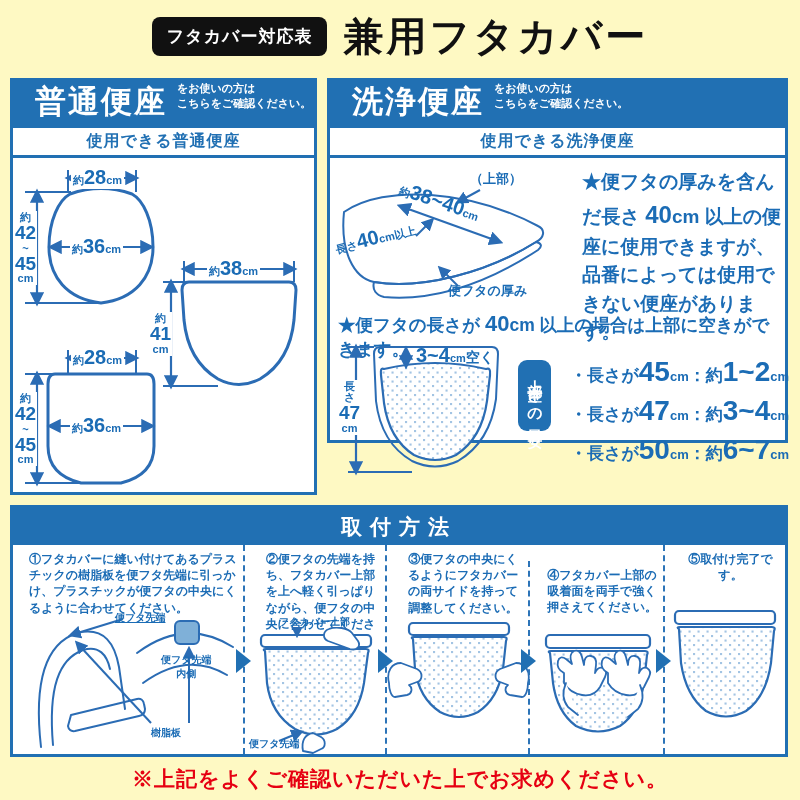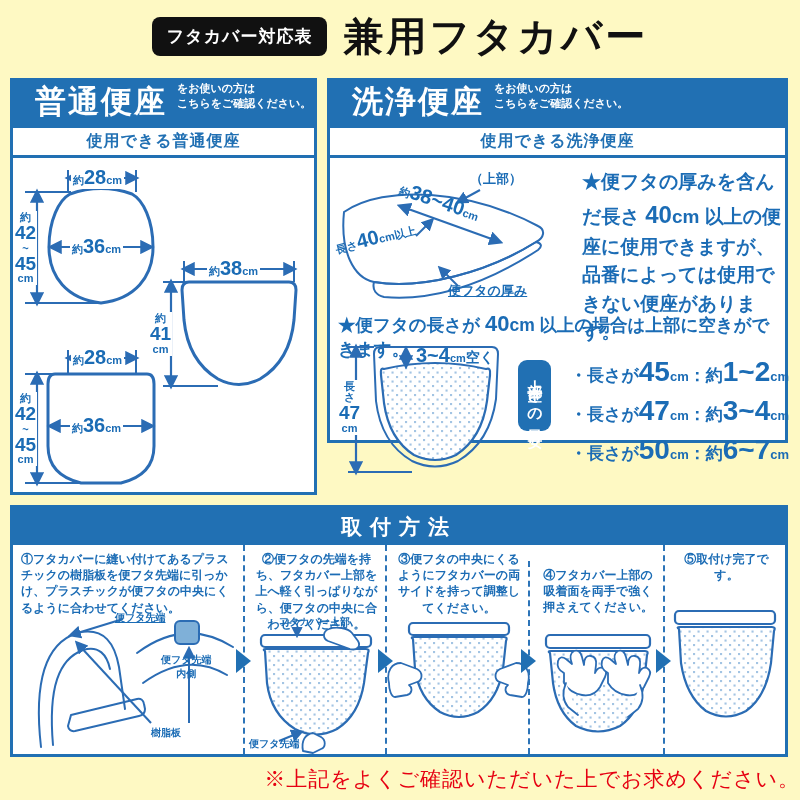--- a/index.html
+++ b/index.html
@@ -46,30 +46,30 @@
       writing-mode:vertical-rl;text-orientation:upright;letter-spacing:3px;
       padding:8px 7px;border-radius:9px;}
   .gap-row{display:flex;align-items:baseline;color:#1b6cb5;font-weight:bold;margin-bottom:7px;white-space:nowrap;}
   .g-sm{font-size:17px;}
   .g-lg{font-size:28px;}
   .g-un{font-size:13px;}
   
   .install-header{background:#2170b3;color:#fff;font-size:21px;font-weight:bold;
       letter-spacing:8px;text-align:center;height:37px;line-height:37px;}
   .steps{position:relative;display:flex;height:209px;}
-  .step{position:relative;box-sizing:border-box;}
+  .step{position:relative;box-sizing:border-box;padding-left:8px;}
   .step + .step{border-left:2px dashed #2c74b8;text-align:center;}
   .step-text{font-size:12px;font-weight:bold;color:#1b6cb5;line-height:1.35;padding:6px 5px 0 8px;}
   .fig-label{position:absolute;font-size:10px;font-weight:bold;color:#1b6cb5;white-space:pre-line;}
   .step-arrow{position:absolute;width:0;height:0;border-left:15px solid #2170b3;
       border-top:12px solid transparent;border-bottom:12px solid transparent;z-index:3;}
   .fig{position:absolute;left:0;}
   
-  .footer-note{position:absolute;left:0;top:765px;width:100%;text-align:right;
-      color:#e60012;font-size:21px;font-weight:normal;letter-spacing:1px;}
+  .footer-note{position:absolute;left:0;top:765px;width:100%;text-align:center;
+      color:#e60012;font-size:21px;font-weight:bold;letter-spacing:1px;}
 </style>
 </head>
 <body>
 
 <svg width="0" height="0" style="position:absolute" aria-hidden="true">
   <defs>
     <pattern id="dotp" width="9" height="9" patternUnits="userSpaceOnUse">
       <rect width="9" height="9" fill="#ffffff"></rect>
       <rect x="1" y="1" width="2.1" height="2.1" fill="#a3c4e3"></rect>
       <rect x="5.5" y="5.5" width="2.1" height="2.1" fill="#a3c4e3"></rect>
@@ -192,21 +192,21 @@
         <span class="d-sm">約</span>
           <span class="d-lg">38~40</span>
           <span class="d-sm">cm</span>
       </div>
       <div class="dim" style="left:2px;top:68px;transform:rotate(-14deg);background:transparent;">
         <span class="d-sm">長さ</span>
           <span class="d-lg">40</span>
           <span class="d-sm">cm</span>
           <span class="d-sm">以上</span>
       </div>
-      <div class="plain-label" style="left:118px;top:124px;font-size:13px;text-decoration:underline;">便フタの厚み</div>
+      <div class="plain-label" style="left:118px;top:124px;font-size:13px;">便フタの厚み</div>
 
       <div class="note" style="left:252px;top:10px;width:200px;font-size:19px;line-height:1.5;">
         <span>★便フタの厚みを含んだ長さ </span><span class="n-num">40</span><span>cm </span><span>以上の便座に使用できますが、品番によっては使用できない便座があります。</span>
       </div>
 
       <div class="note" style="left:8px;top:153px;width:446px;font-size:17.5px;">
         <span>★便フタの長さが </span><span class="n-num" style="font-size:22px;">40</span><span>cm </span><span>以上の場合は上部に空きができます。</span>
       </div>
 
       <svg width="175" height="142" viewBox="0 0 175 142" style="position:absolute;left:2px;top:181px;">

